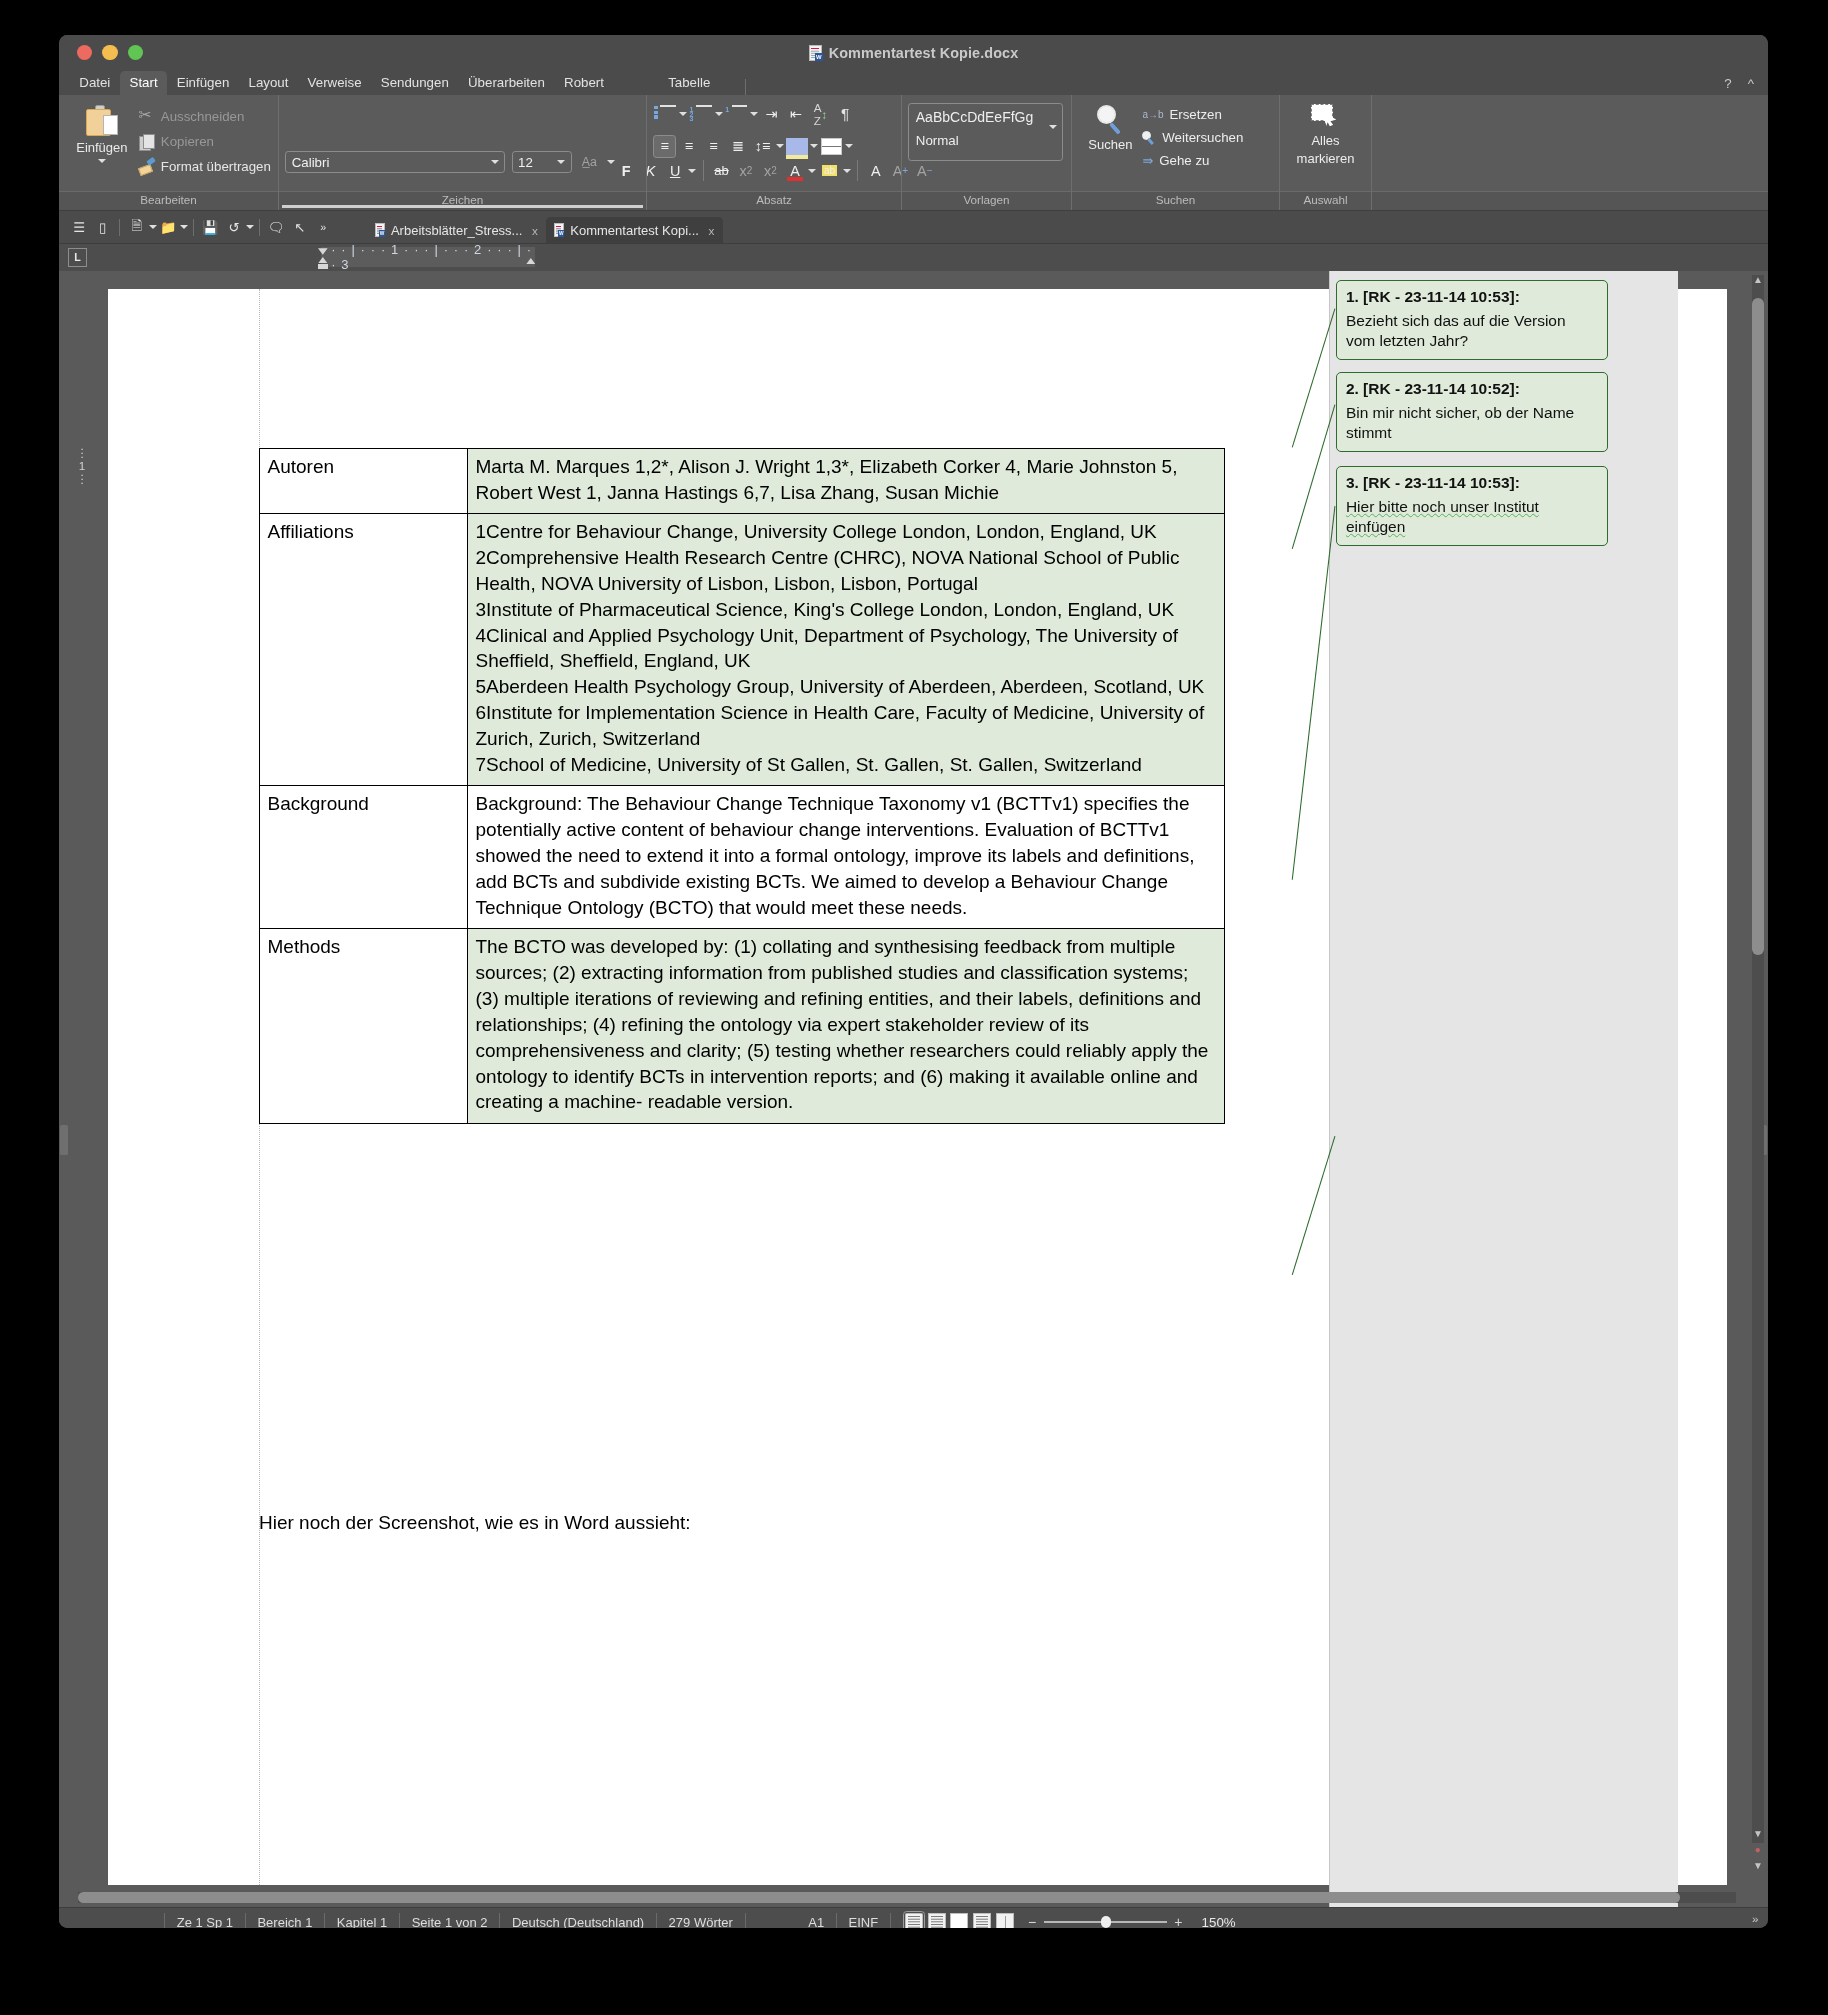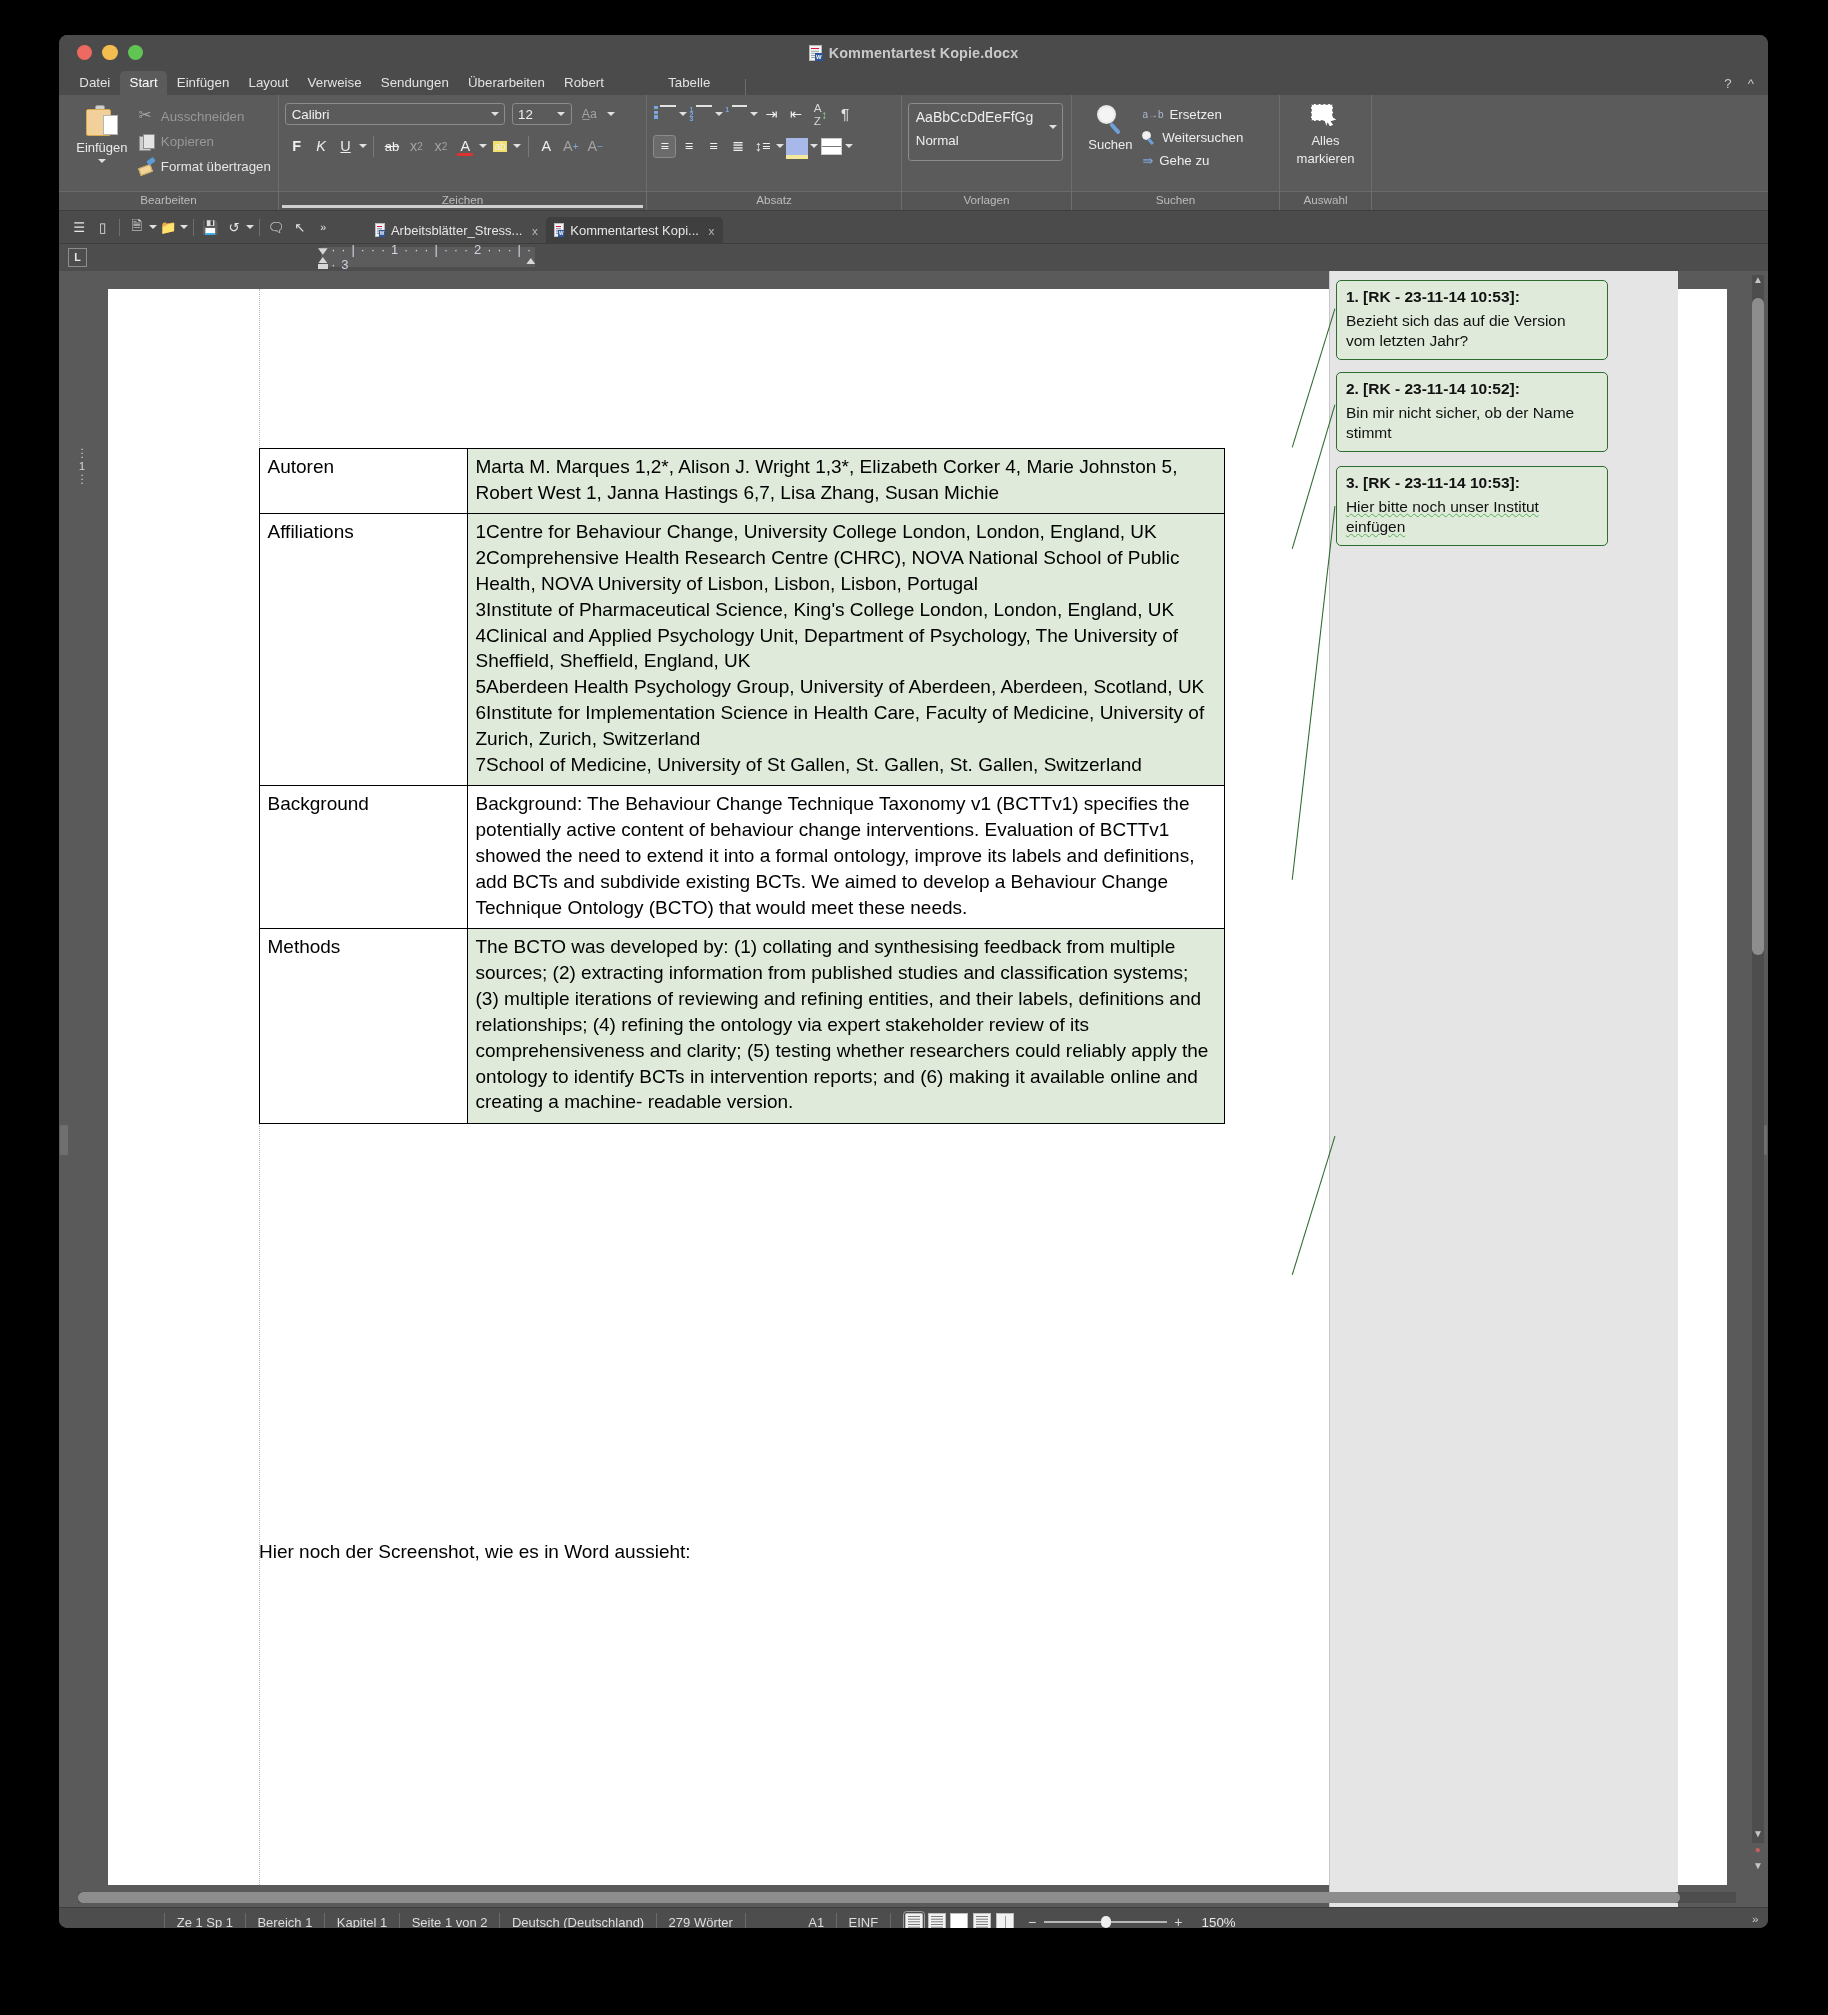--- a/index.html
+++ b/index.html
@@ -311,21 +311,21 @@
     border: 1.1px solid #000; vertical-align: top;
     padding: 5.3px 7.5px 7.5px 7.5px;
     font-family: "Liberation Sans", sans-serif;
     font-size: 19px; line-height: 1.36; color: #000;
   }
   td.labelcell { width: 208px; background: #fff; }
   td.valuecell { background: #dfeada; }
   .spell { text-decoration: underline; text-decoration-style: wavy; text-decoration-color: #5ab05a; text-decoration-thickness: 1.1px; }
 
   .postnote {
-    position: absolute; left: 151px; top: 1252px;
+    position: absolute; left: 151px; top: 1223px;
     font-size: 19px; color: #000;
   }
 
   
   .comment {
     position: absolute; width: 272px;
     background: #dfeada; border: 1.1px solid #2e6b2e; border-radius: 5px;
     padding: 6.4px 8.5px 7.5px 8.5px;
     font-size: 15.5px; line-height: 1.32; color: #111;
   }
@@ -430,21 +430,21 @@
           <div class="minirow">
             <span class="ico brush"></span>
             <span class="lbl">Format übertragen</span>
           </div>
         </div>
       </div>
       <div class="rgroup-label">Bearbeiten</div>
     </div>
 
     <div class="rgroup" style="width:368px">
-      <div class="rgroup-body" style="flex-direction:column; align-items:flex-start;">
+      <div class="rgroup-body" style="flex-direction:row; align-items:flex-start;margin-top:48px;">
         <div class="fontrow">
           <div class="combo fontname">
             <span class="v">Calibri</span>
             <span class="caret-sm"></span>
           </div>
           <div class="combo fontsize">
             <span class="v">12</span>
             <span class="caret-sm"></span>
           </div>
           <div class="tb dim" style="font-size:12.3px">A̲a</div>

